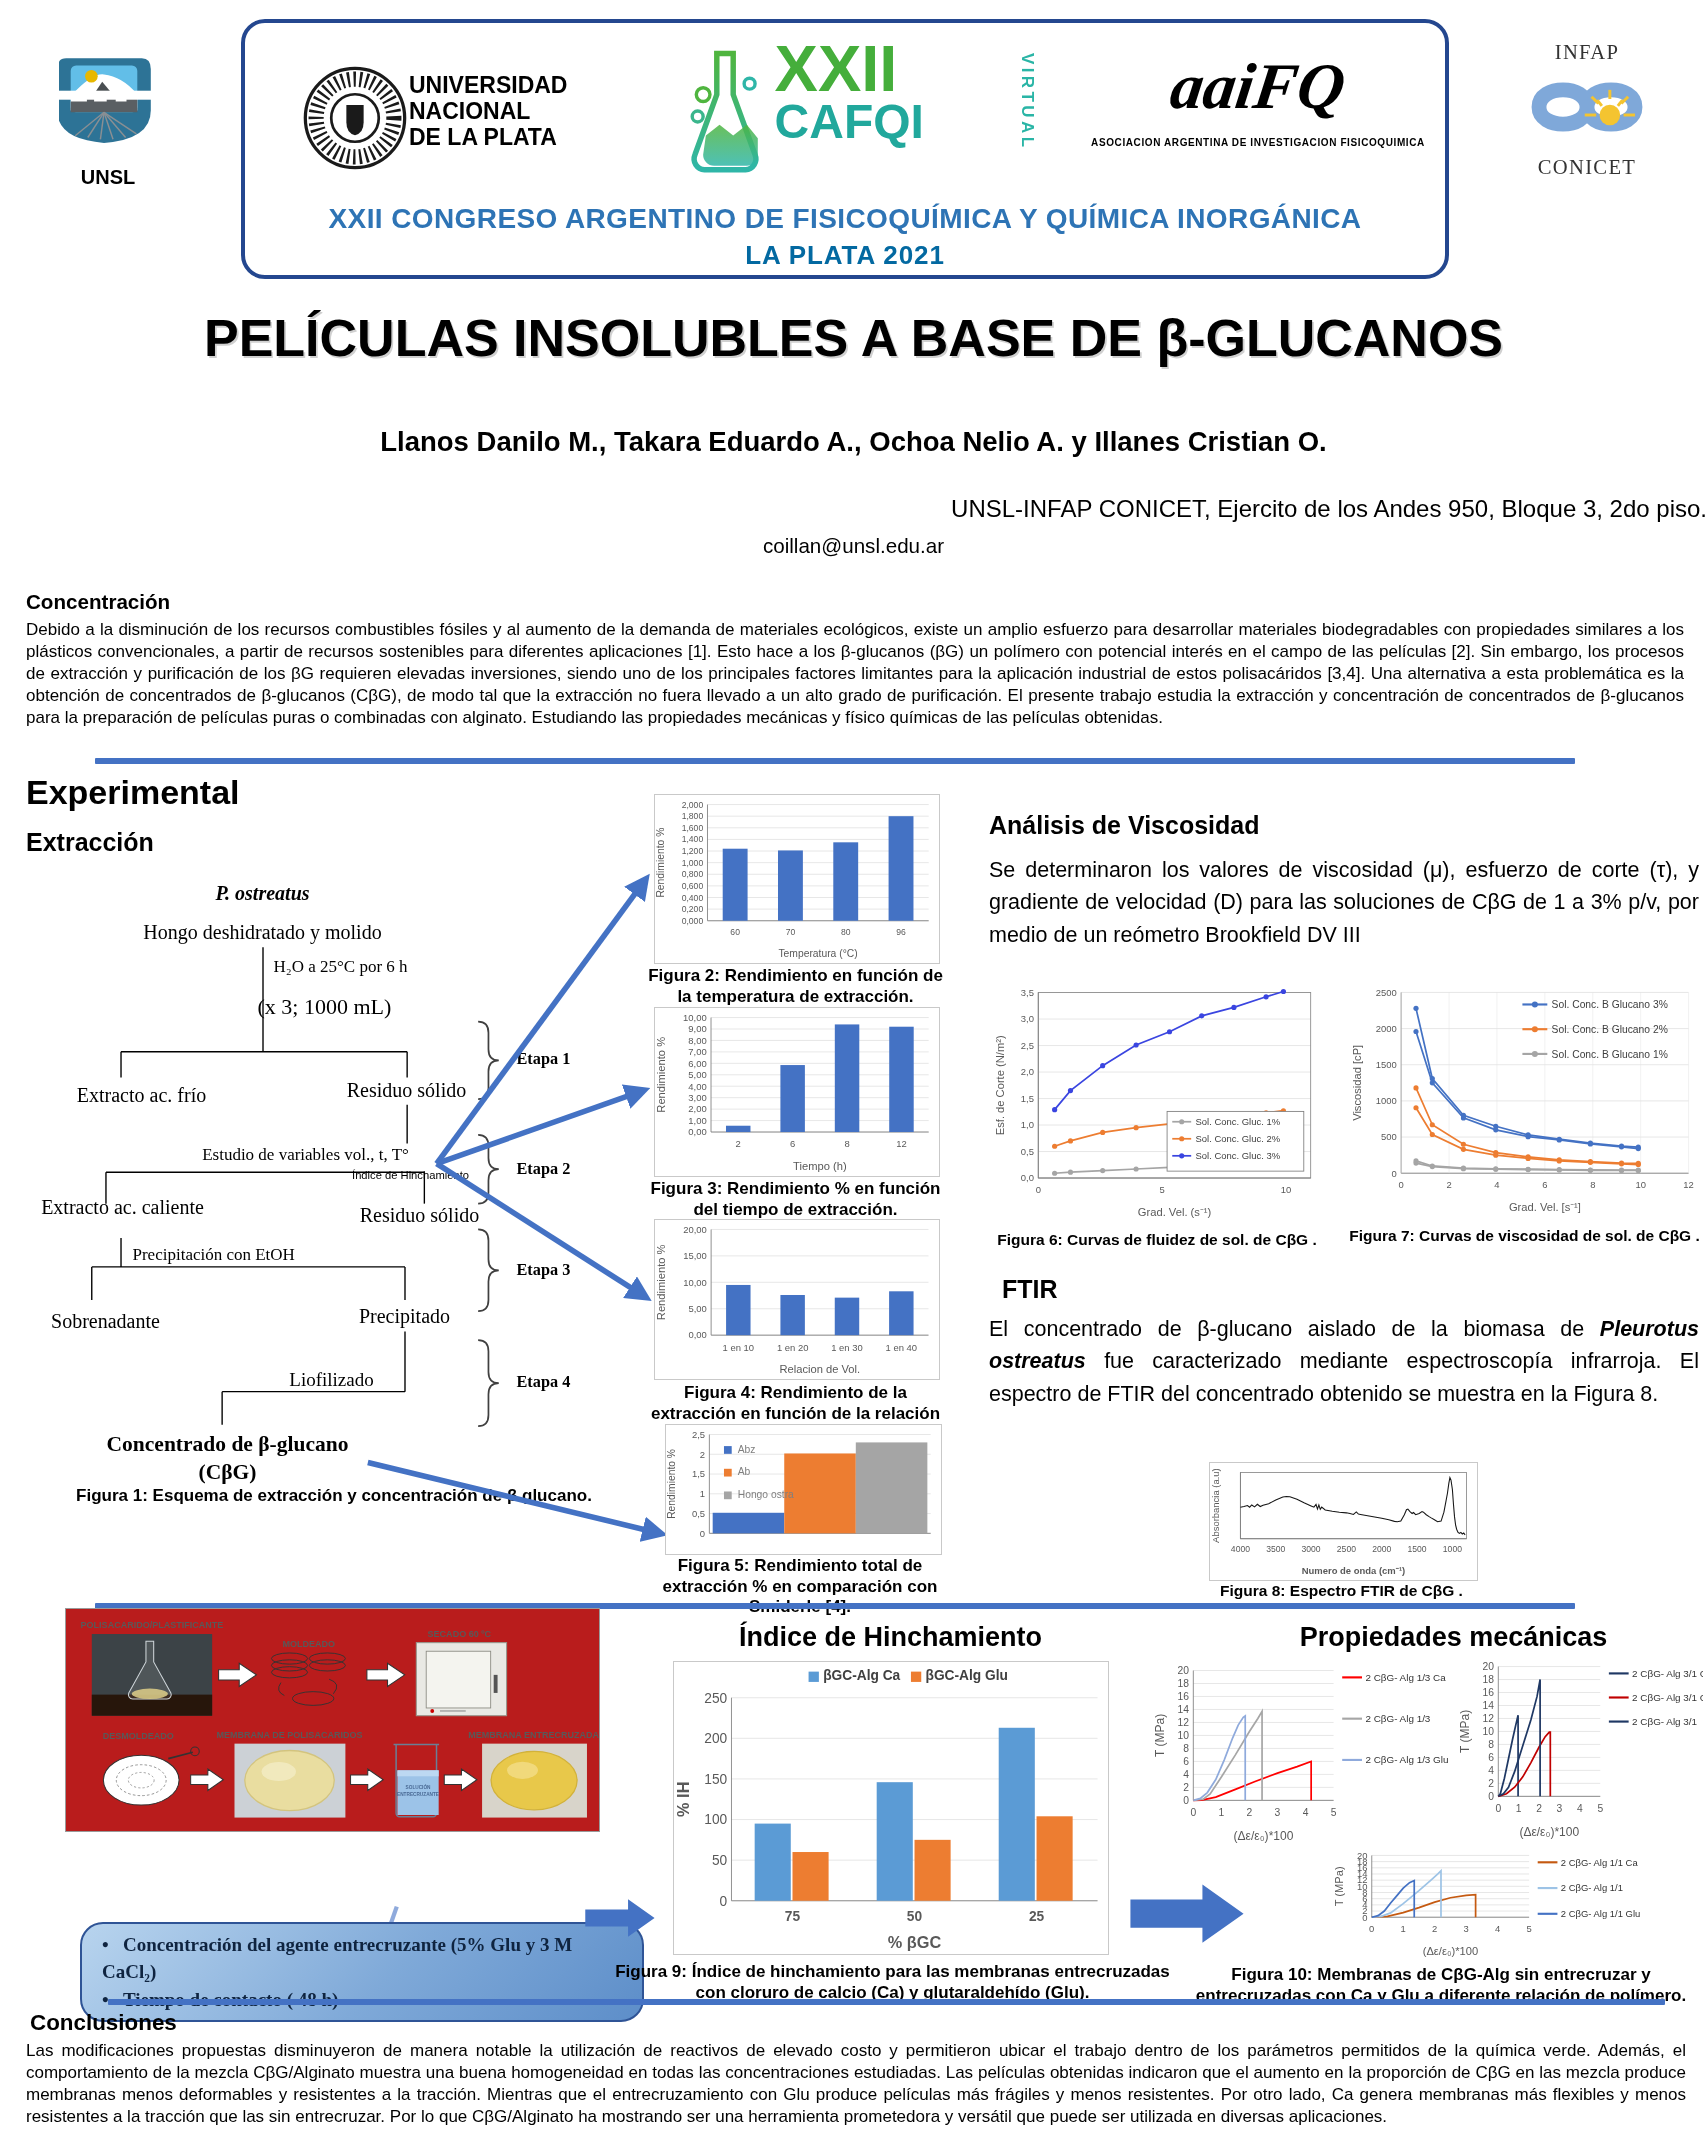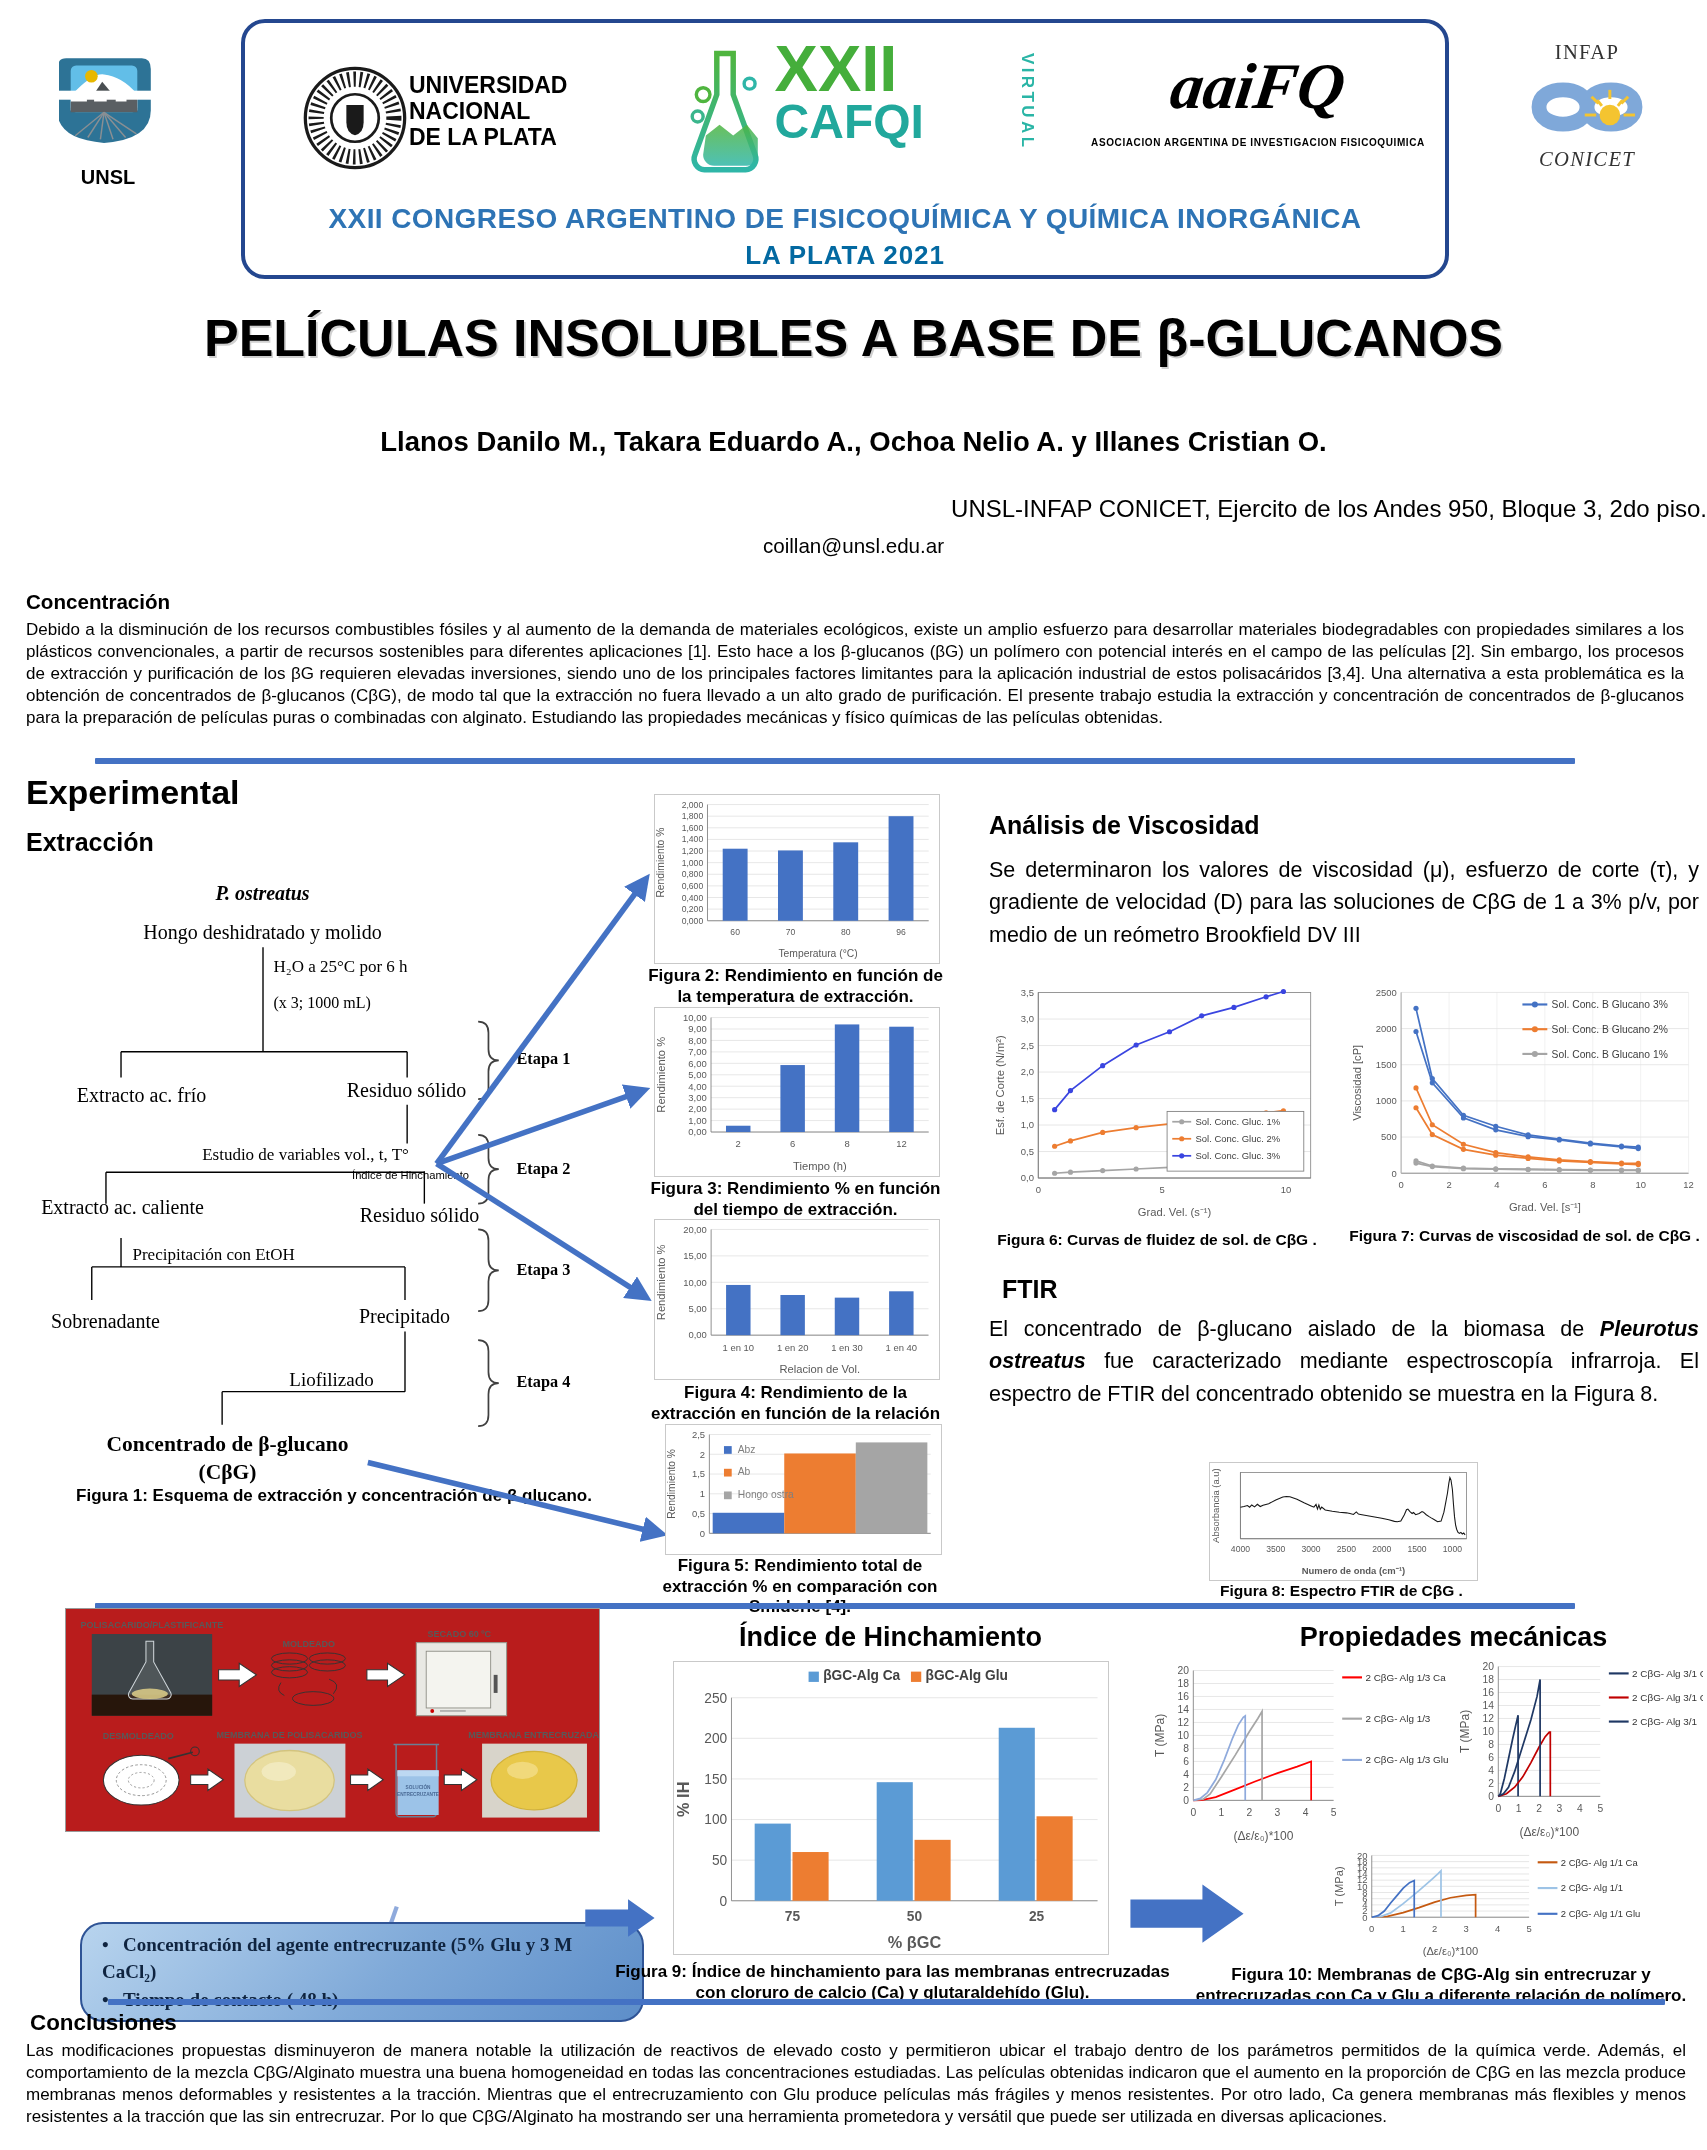--- a/index.html
+++ b/index.html
@@ -130,21 +130,21 @@
           <line x1="80" y1="28" x2="80" y2="20"></line>
             <line x1="70" y1="32" x2="64" y2="26"></line>
           <line x1="90" y1="32" x2="96" y2="26"></line>
             <line x1="68" y1="42" x2="58" y2="42"></line>
           <line x1="92" y1="42" x2="102" y2="42"></line>
             <line x1="73" y1="34" x2="69" y2="29"></line>
           <line x1="87" y1="34" x2="91" y2="29"></line>
         </g>
       </g>
     </svg>
-    <div class="infap-t" style="margin-top:0;font-style:italic;">CONICET</div>
+    <div class="infap-t" style="margin-top:8px;">CONICET</div>
   </div>
 
   <div class="abs ctr poster-title" style="left:0;top:308px;width:100%;">PELÍCULAS INSOLUBLES A BASE DE β-GLUCANOS</div>
   <div class="abs ctr authors" style="left:0;top:426px;width:100%;">Llanos Danilo M., Takara Eduardo A., Ochoa Nelio A. y Illanes Cristian O.</div>
   <div class="abs ctr affil" style="left:0;top:495px;width:100%;">UNSL-INFAP CONICET, Ejercito de los Andes 950, Bloque 3, 2do piso.</div>
   <div class="abs ctr email" style="left:0;top:534px;width:100%;">coillan@unsl.edu.ar</div>
 
   <div class="abs h-intro" style="left:26px;top:590px;">Concentración</div>
   <div class="abs bodytxt just" style="left:26px;top:619px;width:1658px;">Debido a la disminución de los recursos combustibles fósiles y al aumento de la demanda de materiales ecológicos, existe un amplio esfuerzo para desarrollar materiales biodegradables con propiedades similares a los plásticos convencionales, a partir de recursos sostenibles para diferentes aplicaciones [1]. Esto hace a los β-glucanos (βG) un polímero con potencial interés en el campo de las películas [2]. Sin embargo, los procesos de extracción y purificación de los βG requieren elevadas inversiones, siendo uno de los principales factores limitantes para la aplicación industrial de estos polisacáridos [3,4]. Una alternativa a esta problemática es la obtención de concentrados de β-glucanos (CβG), de modo tal que la extracción no fuera llevado a un alto grado de purificación. El presente trabajo estudia la extracción y concentración de concentrados de β-glucanos para la preparación de películas puras o combinadas con alginato. Estudiando las propiedades mecánicas y físico químicas de las películas obtenidas.</div>
 
@@ -175,21 +175,21 @@
       <g stroke="#404040" stroke-width="4" fill="none">
         <path d="M 1060,385 Q 1084,385 1084,411 L 1084,449 Q 1084,475 1108,475 Q 1084,475 1084,501 L 1084,539 Q 1084,565 1060,565"></path>
         <path d="M 1060,648 Q 1084,648 1084,674 L 1084,702 Q 1084,728 1108,728 Q 1084,728 1084,754 L 1084,782 Q 1084,808 1060,808"></path>
         <path d="M 1060,868 Q 1084,868 1084,894 L 1084,937 Q 1084,963 1108,963 Q 1084,963 1084,989 L 1084,1032 Q 1084,1058 1060,1058"></path>
         <path d="M 1060,1125 Q 1084,1125 1084,1151 L 1084,1199 Q 1084,1225 1108,1225 Q 1084,1225 1084,1251 L 1084,1299 Q 1084,1325 1060,1325"></path>
       </g>
     </svg>
     <div class="fc-label fc-c bi" style="left:241px;top:26px;font-size:20px;">P. ostreatus</div>
     <div class="fc-label fc-c" style="left:241px;top:65px;font-size:20px;">Hongo deshidratado y molido</div>
     <div class="fc-label" style="left:252px;top:101px;font-size:17px;">H₂O a 25°C por 6 h</div>
-    <div class="fc-label" style="left:252px;top:138px;font-size:16px;">(x 3; 1000 mL)</div>
+    <div class="fc-label" style="left:236px;top:138px;font-size:22px;">(x 3; 1000 mL)</div>
     <div class="fc-label fc-c" style="left:120px;top:228px;font-size:20px;">Extracto ac. frío</div>
     <div class="fc-label fc-c" style="left:385px;top:223px;font-size:20px;">Residuo sólido</div>
     <div class="fc-label fc-c" style="left:284px;top:289px;font-size:17px;">Estudio de variables vol., t, T°</div>
     <div class="fc-label fc-c" style="left:389px;top:313px;font-size:11.2px;font-family:'Liberation Sans',sans-serif;">Índice de Hinchamiento</div>
     <div class="fc-label fc-c" style="left:101px;top:340px;font-size:20px;">Extracto ac. caliente</div>
     <div class="fc-label fc-c" style="left:398px;top:348px;font-size:20px;">Residuo sólido</div>
     <div class="fc-label" style="left:111px;top:389px;font-size:17px;">Precipitación con EtOH</div>
     <div class="fc-label fc-c" style="left:84px;top:454px;font-size:20px;">Sobrenadante</div>
     <div class="fc-label fc-c" style="left:383px;top:449px;font-size:20px;">Precipitado</div>
     <div class="fc-label fc-c" style="left:310px;top:513px;font-size:19px;">Liofilizado</div>

